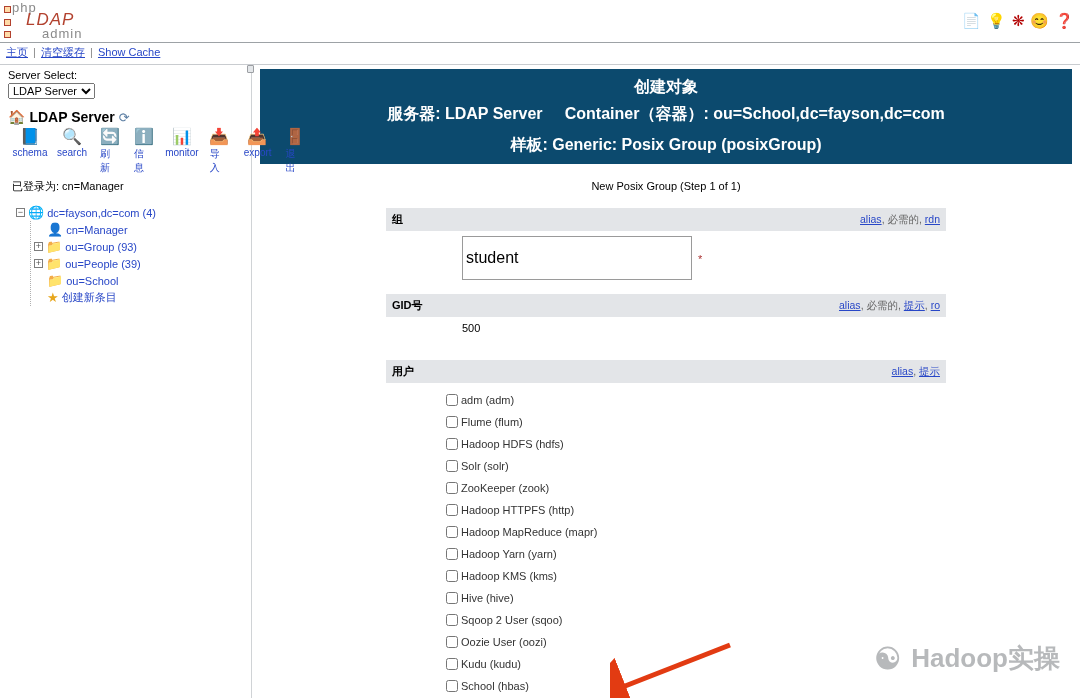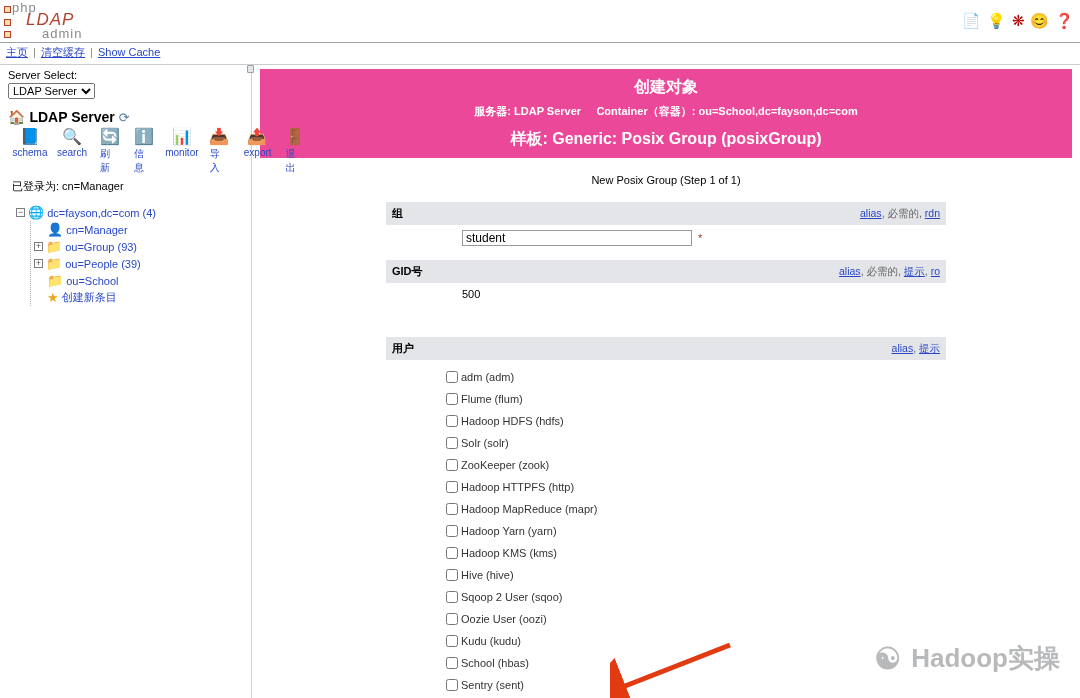--- a/index.html
+++ b/index.html
@@ -48,32 +48,32 @@
   .tree .blank { width:10px; display:inline-block; }
   .tree .children { margin-left:14px; border-left:1px dotted #b0b0b0; padding-left:3px; }
   .tree .ico { font-size:13px; }
   .ic-globe  { color:#4c78b8; }
   .ic-person { color:#5c4a2e; }
   .ic-folder { color:#d9b15a; }
   .ic-star   { color:#e7a61c; }
   .tree a.dn { color:#2847c7; text-decoration:none; }
 
   
-  .titlebox { background:#ec4899; color:#fff; text-align:center; padding:8px 6px 8px 6px; margin-top:2px; }
+  .titlebox { background:#0c4a6e; color:#fff; text-align:center; padding:8px 6px 8px 6px; margin-top:2px; }
   .titlebox .t1 { font-size:16px; font-weight:bold; }
-  .titlebox .t2 { font-size:11px; margin-top:6px; }
+  .titlebox .t2 { font-size:16px; margin-top:6px; }
   .titlebox .t3 { font-size:16px; margin-top:10px; }
   .subtitle { text-align:center; margin:16px 0; font-size:11px; }
 
   .form { width:560px; margin:0 auto; }
   .fhead { background:#e3e5e8; padding:4px 6px; display:flex; justify-content:space-between; align-items:center; font-size:11px; font-weight:bold; }
   .fhead .hints { font-weight:normal; color:#666; font-size:10.5px; }
   .fhead .hints a { color:#2847c7;text-decoration:underline; }
   .fbody { padding:5px 6px 14px 76px; }
-  .fbody input[type=text] { border:1px solid #9a9a9a; padding:0 3px; font-size:12px; }
+  .fbody input[type=text] { border:1px solid #9a9a9a; padding:12px 3px; font-size:16px; }
   .req { color:#a33; margin-left:3px; }
 
   .users { padding:6px 6px 6px 56px; }
   .u-row { display:flex; align-items:center; padding:2px 0; font-size:11px; color:#333; }
   .u-row input[type=checkbox]{ width:12px; height:12px; }
 
   
   .arrow { position:fixed; pointer-events:none; }
 
   
@@ -231,21 +231,21 @@
           <a>alias</a>,
           <span>必需的</span>,
           <a>提示</a>,
           <a>ro</a>
         </span>
       </div>
       <div class="fbody">
         <span>500</span>
       </div>
 
-      <div class="fhead" style="margin-top:23px">
+      <div class="fhead" style="margin-top:12px">
         <span>用户</span>
         <span class="hints">
           <a>alias</a>,
           <a>提示</a>
         </span>
       </div>
       <div class="users" id="users-list">
           <div class="u-row">
             <input type="checkbox" style="">
             <span>adm (adm)</span>

